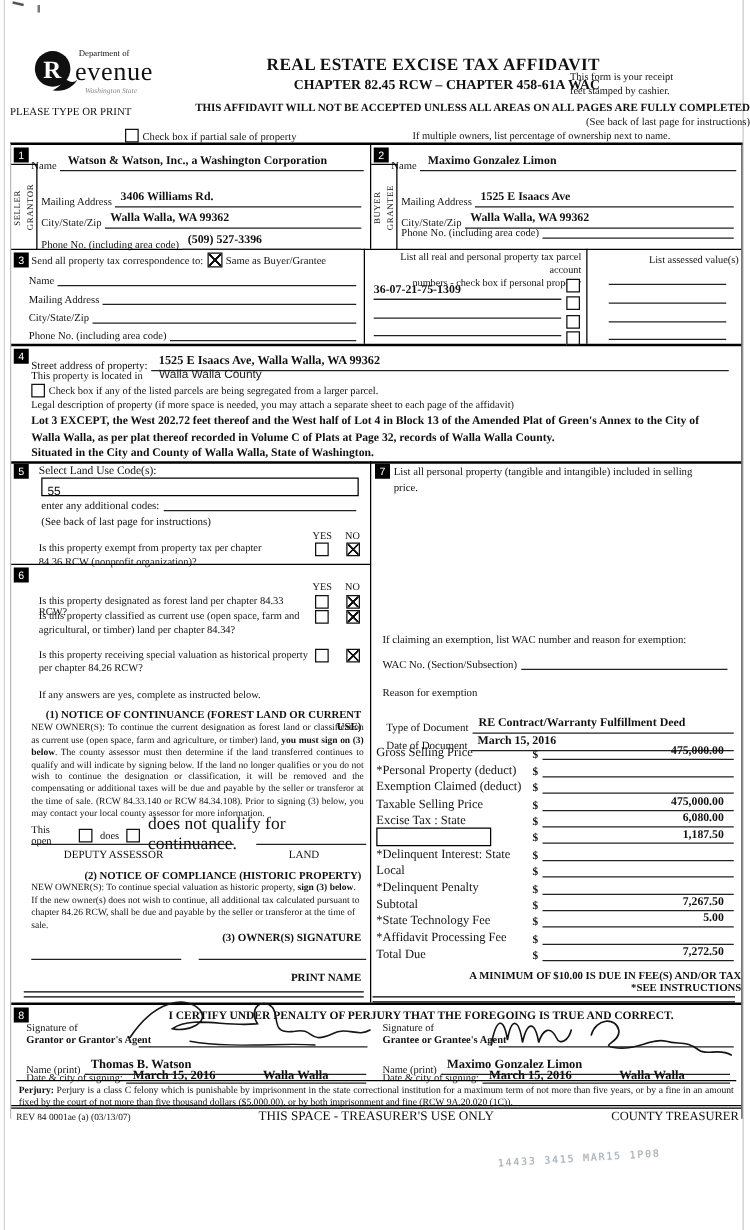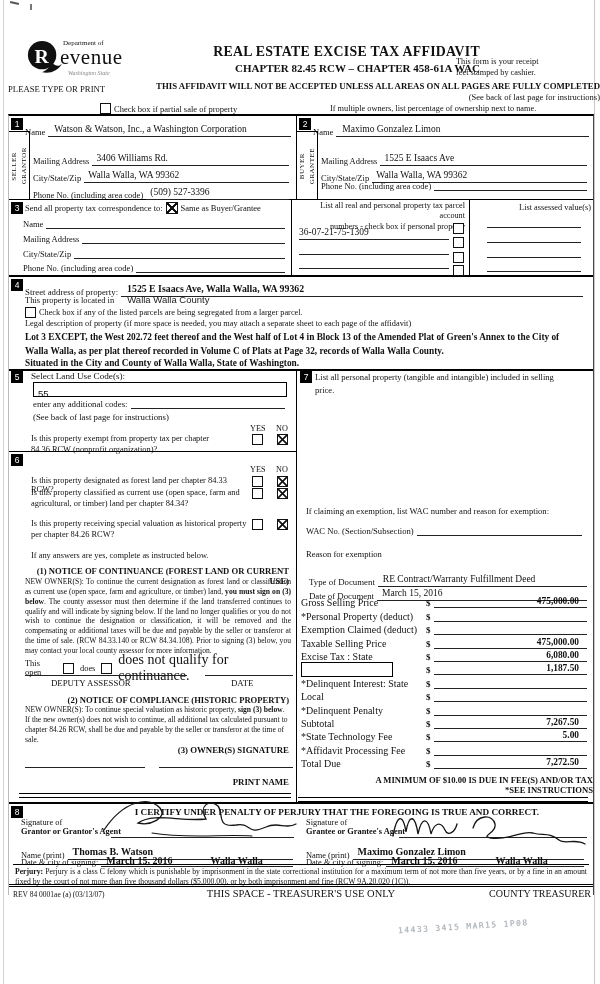--- a/index.html
+++ b/index.html
@@ -1,20 +1,20 @@
 <!DOCTYPE html>
 <html><head>
 <meta charset="utf-8">
 <style>
   html,body{margin:0;padding:0;background:#e9e9e9}
   #page{position:relative;width:600px;height:984px;background:#ffffff;margin:0 auto;
         font-family:"Liberation Serif","DejaVu Serif",serif;color:#111;overflow:hidden}
   .a{position:absolute}
   .l{font-size:8.5px}
-  .v{font-weight:normal;font-size:9.5px}
+  .v{font-weight:bold;font-size:9.5px}
   .u{border-bottom:1px solid #222}
   .fx{display:flex;align-items:flex-end;gap:3px}
   .fx1{flex:1}
   .c{text-align:right}
   .b{font-weight:bold}
   .cb{display:inline-block;width:9px;height:9px;border:1px solid #111;background:#fff;flex:none}
   .cb.big{width:10px;height:10px}
   .cb.x{background-image:
     linear-gradient(45deg,transparent 43%,#111 45%,#111 55%,transparent 57%),
     linear-gradient(135deg,transparent 43%,#111 45%,#111 55%,transparent 57%)}
@@ -237,21 +237,21 @@
       <div class="a fx" style="left:16px;top:201px;align-items:center;gap:6px">
         <span style="font-size:8.4px">This open</span>
         <span class="cb"></span>
         <span style="font-size:8.4px">does</span>
         <span class="cb"></span>
         <span style="font-size:14px">does not  qualify for continuance.</span>
       </div>
       <div class="a" style="left:16px;top:214px;width:162px;height:10px;border-bottom:1px solid #222"></div>
       <div class="a" style="left:196px;top:214px;width:88px;height:10px;border-bottom:1px solid #222"></div>
       <div class="a" style="left:42px;top:227px;font-size:8.8px">DEPUTY ASSESSOR</div>
-      <div class="a" style="left:222px;top:227px;font-size:8.8px">DATE</div>
+      <div class="a" style="left:222px;top:227px;font-size:8.8px">LAND</div>
 
       <div class="a c b" style="left:16px;top:244px;width:264px;font-size:8.6px">(2) NOTICE OF COMPLIANCE (HISTORIC PROPERTY)</div>
       <div class="a tiny" style="left:16px;top:254px;width:266px;text-align:left">
         <span>NEW OWNER(S): To continue special valuation as historic property, </span><span class="b">sign (3) below</span><span>. If the new owner(s) does not wish to continue, all additional tax calculated pursuant to chapter 84.26 RCW, shall be due and payable by the seller or transferor at the time of sale.</span>
       </div>
       <div class="a c b" style="left:16px;top:294px;width:264px;font-size:8.8px">(3) OWNER(S) SIGNATURE</div>
       <div class="a" style="left:16px;top:306px;width:120px;height:10px;border-bottom:1px solid #222"></div>
       <div class="a" style="left:150px;top:306px;width:134px;height:10px;border-bottom:1px solid #222"></div>
       <div class="a c b" style="left:16px;top:326px;width:264px;font-size:8.8px">PRINT NAME</div>
       <div class="a" style="left:10px;top:342px;width:272px;height:3px;border-top:1px solid #000;border-bottom:1px solid #000"></div>

